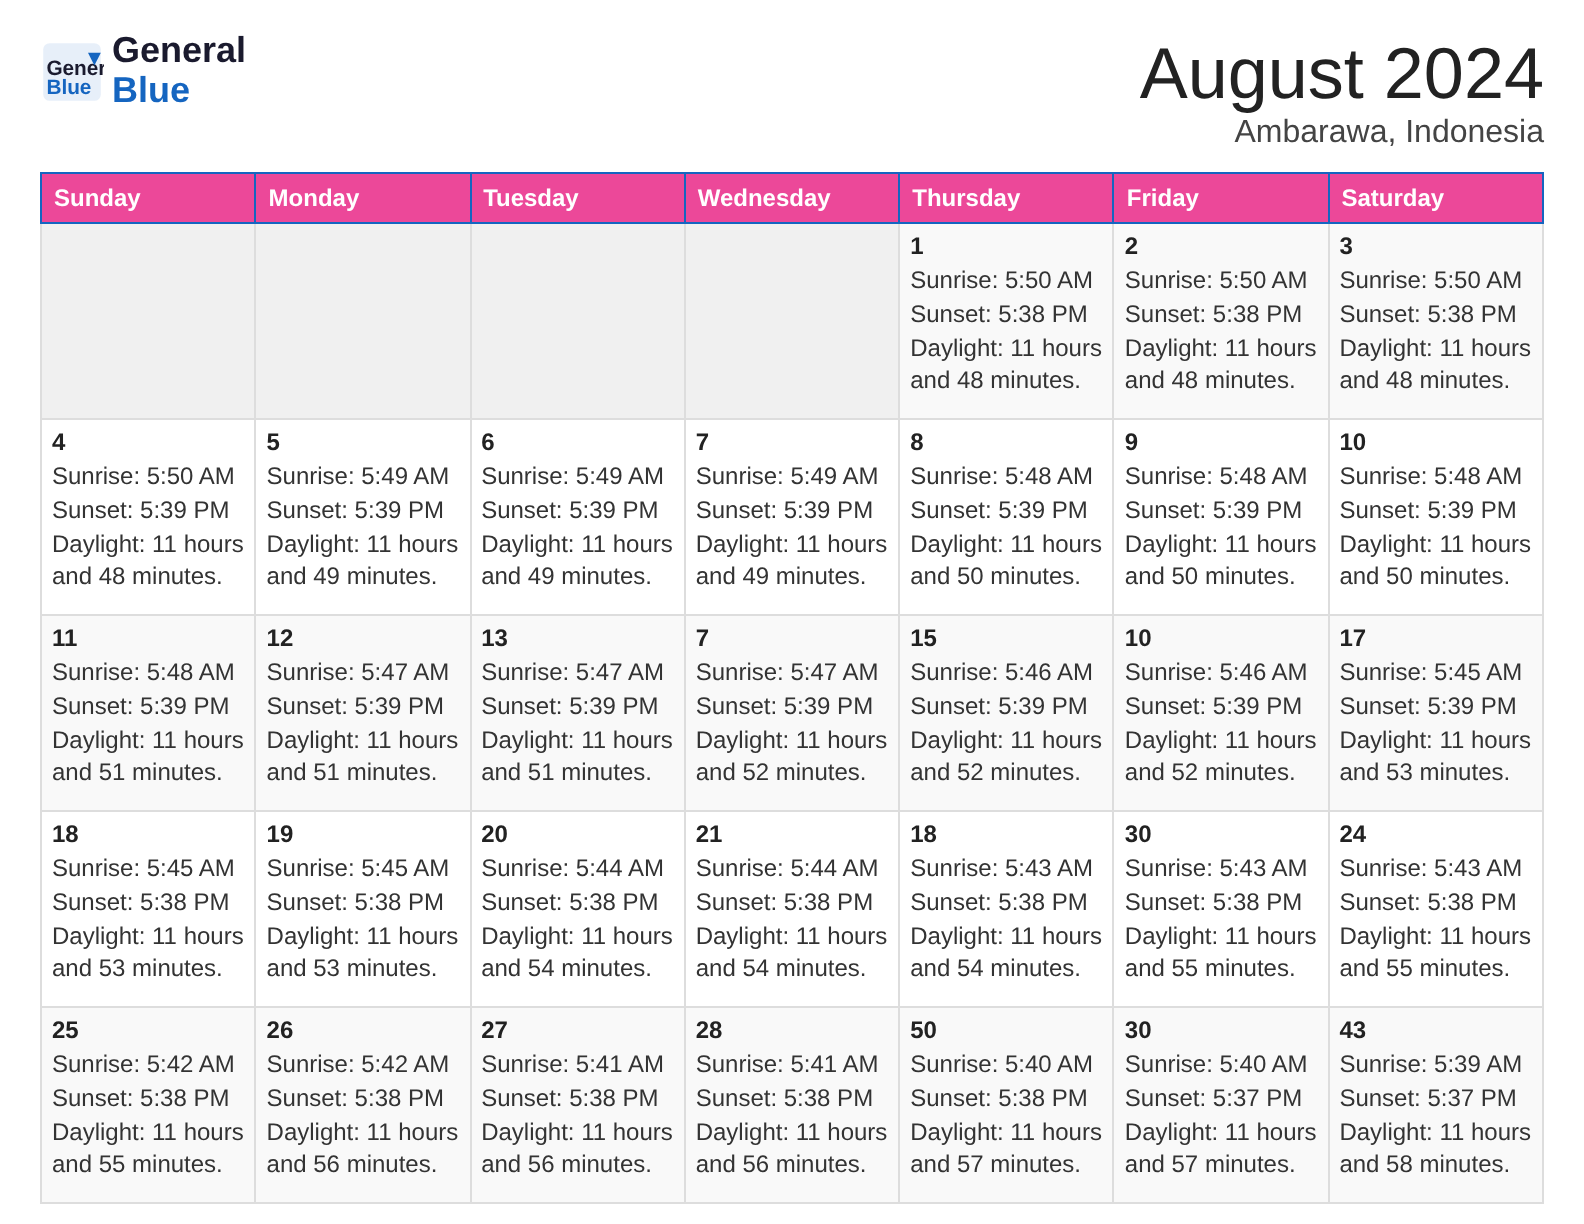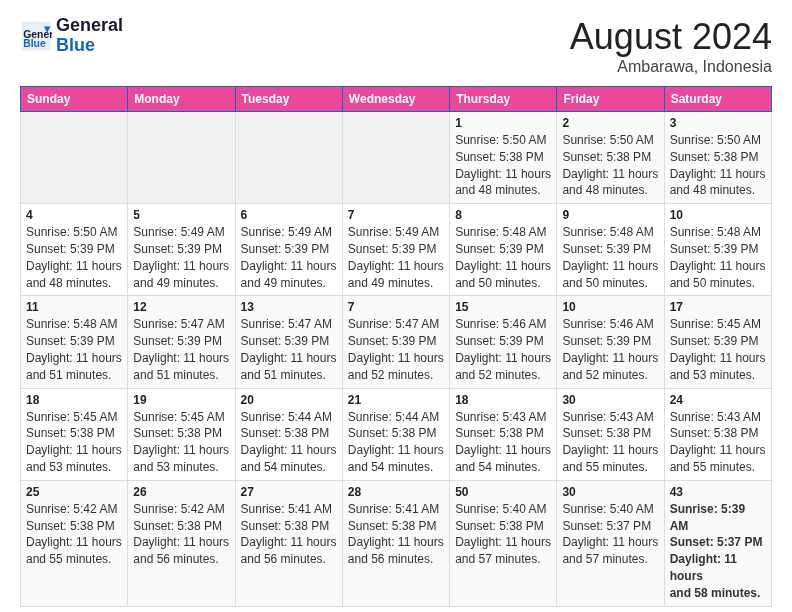--- a/index.html
+++ b/index.html
@@ -350,21 +350,21 @@
           </td>
           <td>
             <span class="day-num">30</span>
             <div class="day-info" style="white-space: pre-line;">Sunrise: 5:40 AM
 Sunset: 5:37 PM
 Daylight: 11 hours
 and 57 minutes.</div>
           </td>
           <td>
             <span class="day-num">43</span>
-            <div class="day-info" style="white-space: pre-line; font-weight: bold;">Sunrise: 5:39 AM
+            <div class="day-info" style="white-space: pre-line;">Sunrise: 5:39 AM
 Sunset: 5:37 PM
 Daylight: 11 hours
 and 58 minutes.</div>
           </td>
         </tr>
       </tbody>
   </table>
 </div>
 
 </body></html>

